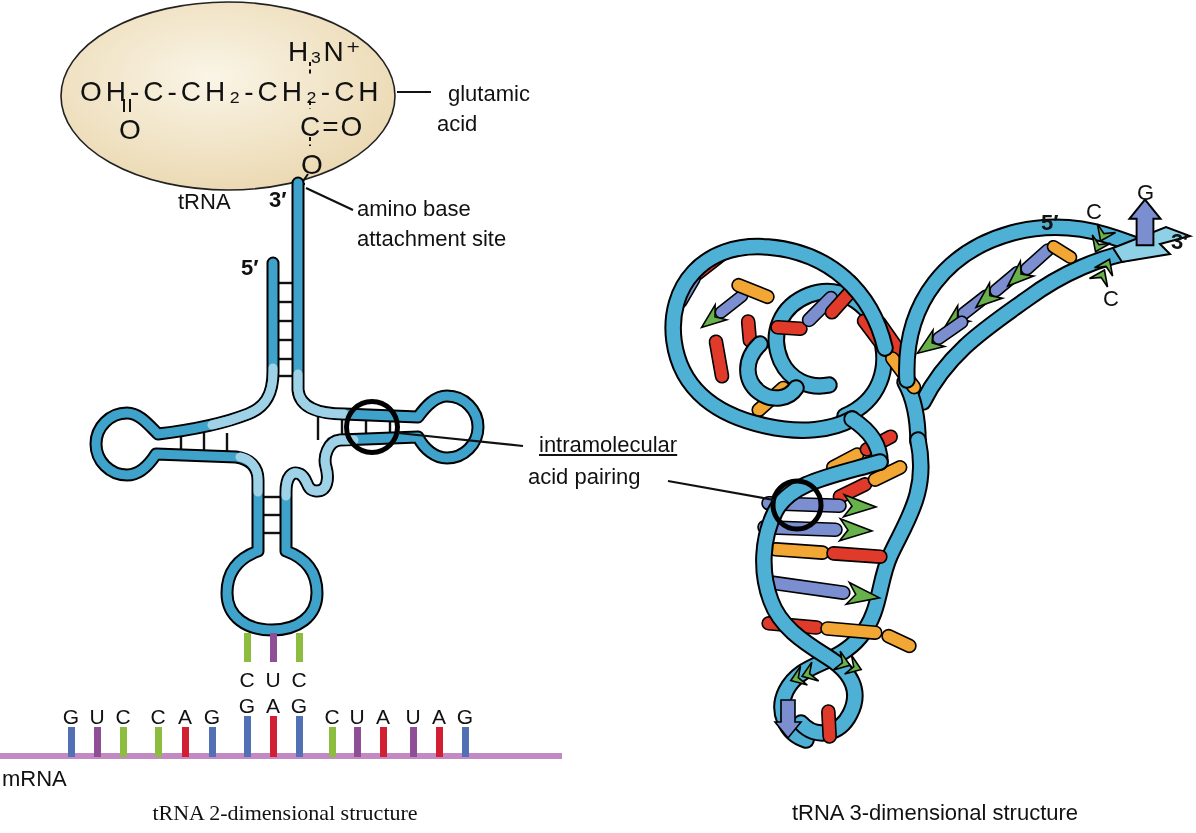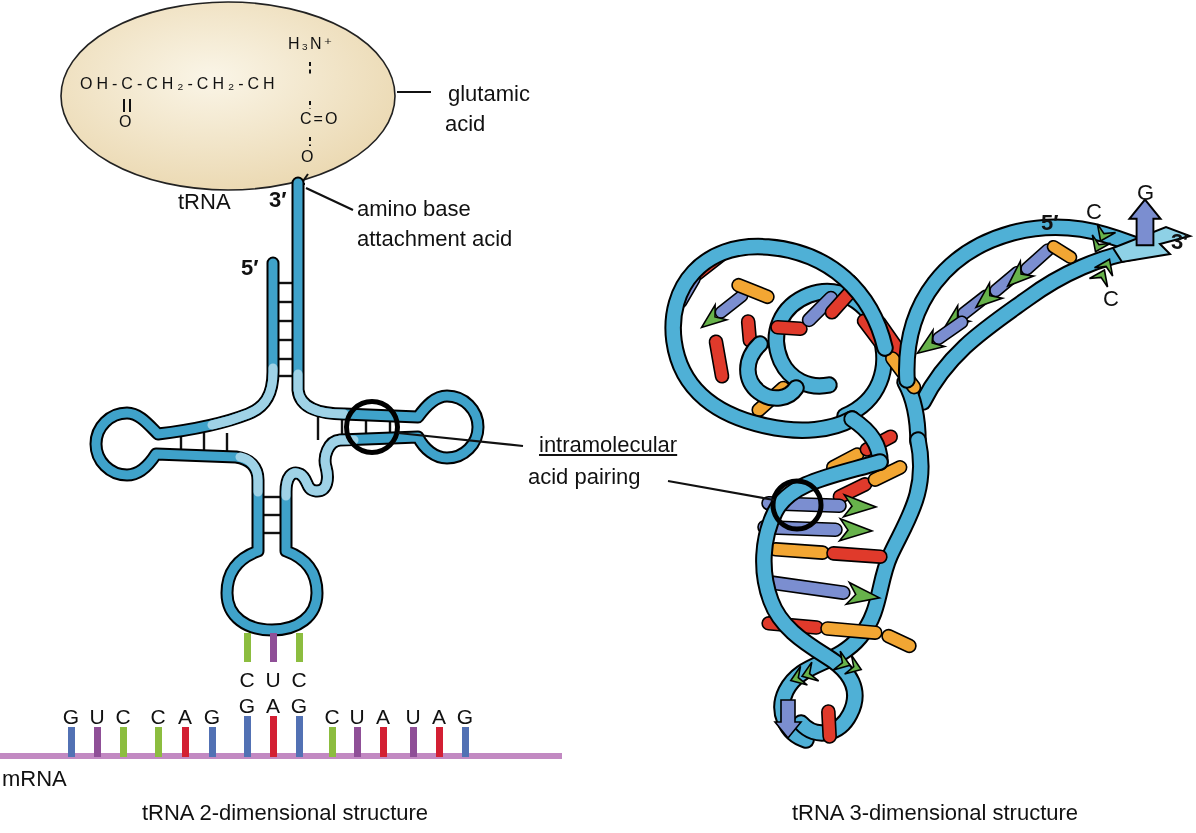--- a/index.html
+++ b/index.html
@@ -4,21 +4,21 @@
 <style>
   html,body{margin:0;padding:0;}
   body{
     width:1196px;height:833px;position:relative;background:#fff;
     font-family:"Liberation Sans","DejaVu Sans",sans-serif;color:#111;
     overflow:hidden;
   }
   svg#art{position:absolute;left:0;top:0;}
   .lbl{position:absolute;font-size:22px;line-height:1.3;white-space:nowrap;}
   .bold{font-weight:bold;}
-  .chem{font-size:16px;letter-spacing:2px;}
+  .chem{font-size:28px;letter-spacing:2px;}
   .chain{letter-spacing:4px;}
   .caption{position:absolute;font-size:22px;width:400px;text-align:center;white-space:nowrap;}
   .base-letter{position:absolute;font-size:21px;transform:translateX(-50%);white-space:nowrap;}
   .base-bar{position:absolute;width:7px;}
   
   .sO{fill:none;stroke:#000;stroke-width:13;stroke-linecap:round;stroke-linejoin:round;}
   .sF{fill:none;stroke-width:9;stroke-linecap:round;stroke-linejoin:round;}
   .sL{fill:none;stroke-width:9;stroke-linecap:round;stroke-linejoin:round;}
   
   .rO{fill:none;stroke:#000;stroke-width:17.5;stroke-linecap:round;}
@@ -208,33 +208,33 @@
   </g>
 </svg>
 
 <span class="lbl chem chain" style="left:80px;top:74px;">OH-C-CH₂-CH₂-CH</span>
 <span class="lbl chem" style="left:288px;top:34px;">H₃N⁺</span>
 <span class="lbl chem" style="left:119px;top:112px;">O</span>
 <span class="lbl chem" style="left:300px;top:109px;">C=O</span>
 <span class="lbl chem" style="left:301px;top:147px;">O</span>
 
 <span class="lbl" style="left:437px;top:80px;margin-left:11px;">glutamic</span>
-<span class="lbl" style="left:437px;top:110px;margin-left:8px;">acid</span>
+<span class="lbl" style="left:437px;top:110px;">acid</span>
 
 <span class="lbl" style="left:178px;top:188px;">tRNA</span>
 <span class="lbl bold" style="left:269px;top:186px;">3′</span>
 <span class="lbl" style="left:357px;top:195px;">amino base</span>
-<span class="lbl" style="left:357px;top:225px;">attachment acid</span>
+<span class="lbl" style="left:357px;top:225px;">attachment site</span>
 <span class="lbl bold" style="left:241px;top:254px;">5′</span>
 
 <span class="lbl" style="left:539px;top:431px;text-decoration:underline;">intramolecular</span>
 <span class="lbl" style="left:528px;top:463px;">acid pairing</span>
 
 <span class="lbl" style="left:2px;top:765px;">mRNA</span>
-<span class="caption" style="left:85px;top:800px;">tRNA 2-dimensional structure</span>
+<span class="caption" style="left:85px;top:800px;font-family:Liberation Serif, serif;">tRNA 2-dimensional structure</span>
 <span class="caption" style="left:735px;top:800px;">tRNA 3-dimensional structure</span>
 
 <span class="lbl bold" style="left:1041px;top:209px;">5′</span>
 <span class="lbl" style="left:1086px;top:198px;">C</span>
 <span class="lbl" style="left:1137px;top:179px;">G</span>
 <span class="lbl bold" style="left:1171px;top:228px;">3′</span>
 <span class="lbl" style="left:1103px;top:285px;">C</span>
 
 <div id="mrna-layer" style="position:absolute;left:0;top:0;width:1196px;height:833px;pointer-events:none;">
   <div style="position: absolute; left: 0px; top: 753px; width: 562px; height: 5.5px; background: rgb(194, 137, 194);"></div>

